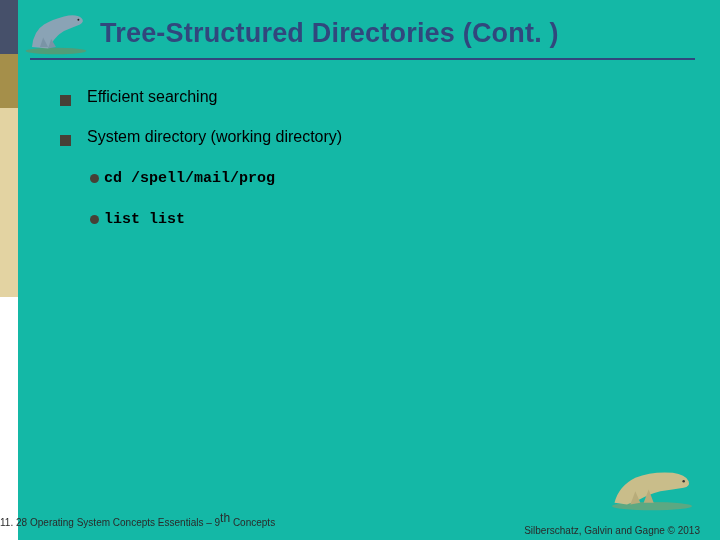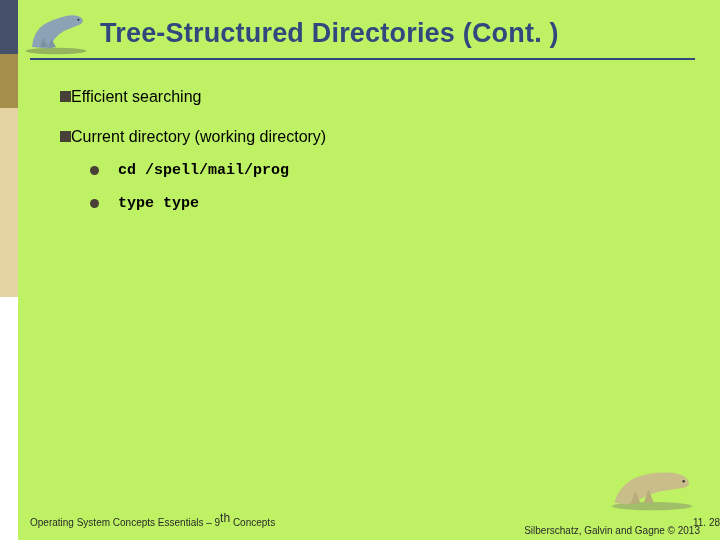--- a/index.html
+++ b/index.html
@@ -1,21 +1,21 @@
 <!DOCTYPE html>
 <html><head>
 <meta charset="utf-8">
 <style>
   * { box-sizing: border-box; margin: 0; padding: 0; }
   html, body { width: 720px; height: 540px; font-family: Arial, Helvetica, sans-serif; background: #fff; overflow: hidden; }
   .slide {
     position: relative;
     width: 720px;
     height: 540px;
-    background: #bef264;
+    background: #14b8a6;
   }
   .sidebar {
     position: absolute;
     left: 0; top: 0;
     width: 18px; height: 540px;
     background: linear-gradient(to bottom,
       #46506a 0%, #46506a 10%,
       #a58f4a 10%, #a58f4a 20%,
       #e3d3a2 20%, #e3d3a2 55%,
       #ffffff 55%, #ffffff 100%);
@@ -47,38 +47,38 @@
     background: #31477d;
   }
   .content {
     position: absolute;
     left: 60px; top: 88px;
     width: 620px;
     color: #000;
   }
   .l1 {
     display: flex;
-    align-items: flex-start;
-    gap: 0;
+    align-items: flex-end;
+    gap: 16px;
     margin-bottom: 22px;
     font-size: 16px;
   }
   .sq {
     display: inline-block;
     width: 11px; height: 11px;
     background: #474036;
     margin-top: 3px;
     flex: 0 0 auto;
   }
   .l2 {
     display: flex;
     align-items: flex-start;
-    gap: 19px;
+    gap: 5px;
     margin-left: 30px;
-    margin-top: 16px;
+    margin-top: 24px;
     font-size: 15px;
   }
   .dot {
     display: inline-block;
     width: 9px; height: 9px;
     background: #474036;
     border-radius: 50%;
     margin-top: 4px;
     flex: 0 0 auto;
   }
@@ -87,21 +87,21 @@
     position: absolute;
     left: 30px; bottom: 12px;
     font-size: 10px;
     color: #2a2a2a;
   }
   .footer-left sup { font-size: 12px; }
   .footer-center {
     position: absolute;
     left: 0; bottom: 12px;
     width: 720px;
-    text-align: right;
+    text-align: left;
     font-size: 10px;
     color: #2a2a2a;
   }
   .footer-right {
     position: absolute;
     right: 20px; bottom: 4px;
     font-size: 10px;
     color: #2a2a2a;
   }
 </style>
@@ -123,29 +123,29 @@
   <div class="title">Tree-Structured Directories (Cont. )</div>
   <div class="title-rule"></div>
 
   <div class="content">
     <div class="l1">
       <span class="sq"></span>
       <span>Efficient searching</span>
     </div>
     <div class="l1" style="margin-bottom:0">
       <span class="sq"></span>
-      <span>Current directory (working directory)</span>
+      <span>System directory (working directory)</span>
     </div>
     <div class="l2">
       <span class="dot"></span>
       <span class="mono">cd /spell/mail/prog</span>
     </div>
     <div class="l2">
       <span class="dot"></span>
-      <span class="mono">type type</span>
+      <span class="mono">list list</span>
     </div>
   </div>
 
   <svg class="logo-bottom" viewBox="0 0 120 70">
     <ellipse cx="60" cy="64" rx="48" ry="5" fill="#8c9c6a" opacity="0.6"></ellipse>
     <path d="M15 60 Q20 40 40 30 Q60 22 85 24 Q100 26 104 34 Q106 40 98 42 Q85 44 70 46 Q55 50 45 56 Q35 60 30 62 Z" fill="#c9bd8a"></path>
     <path d="M50 60 L56 44 L62 60 Z" fill="#b8ac7a"></path>
     <path d="M34 62 L40 46 L46 60 Z" fill="#b8ac7a"></path>
     <circle cx="98" cy="34" r="1.5" fill="#333"></circle>
   </svg>

